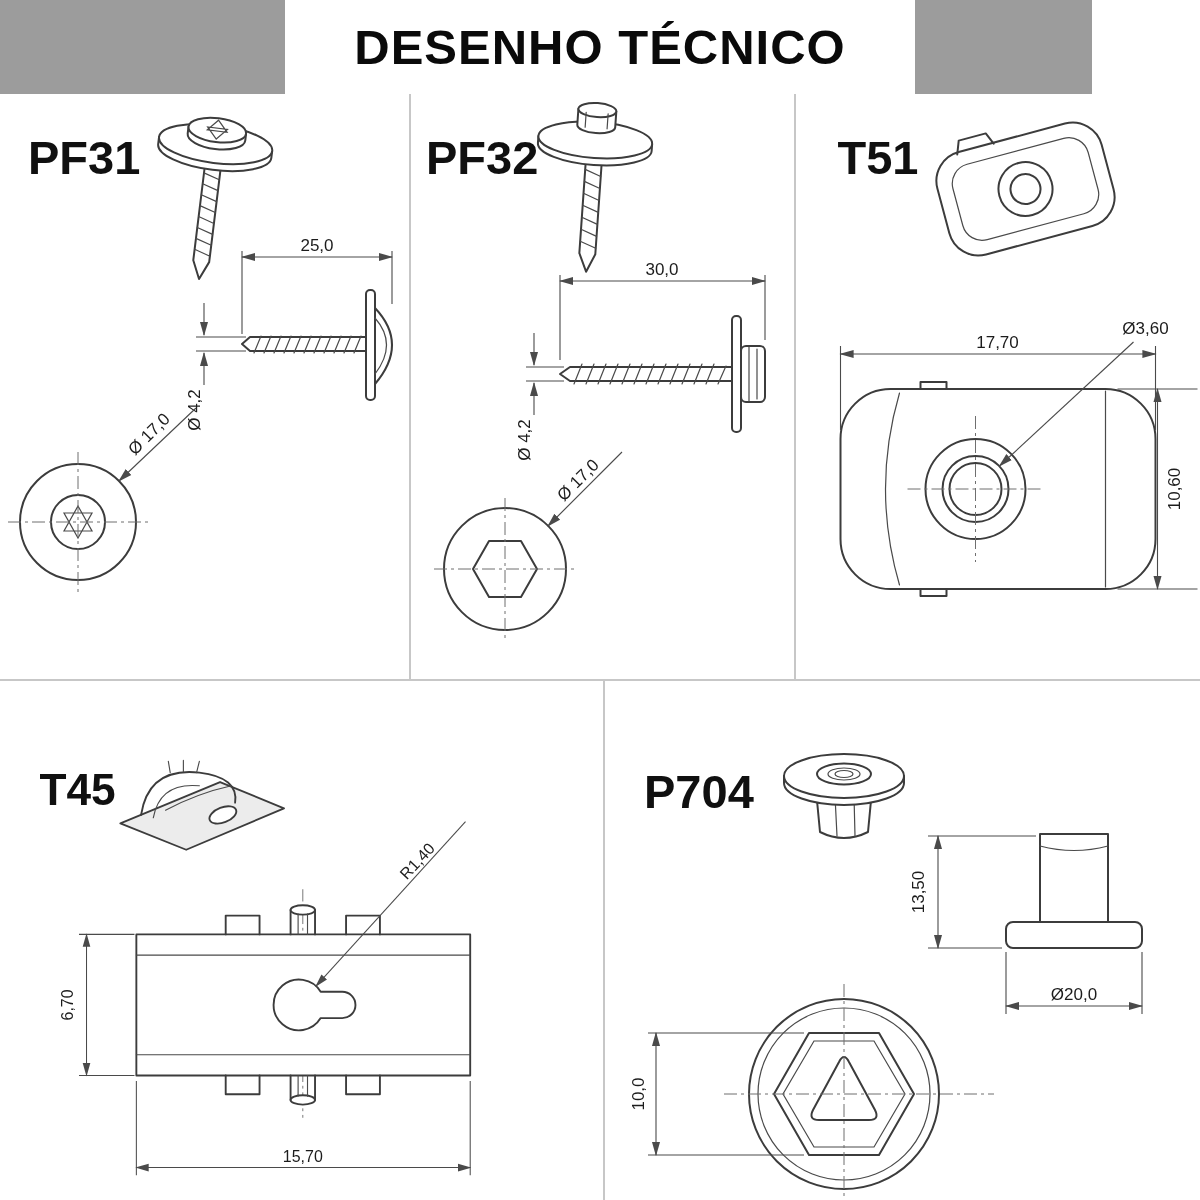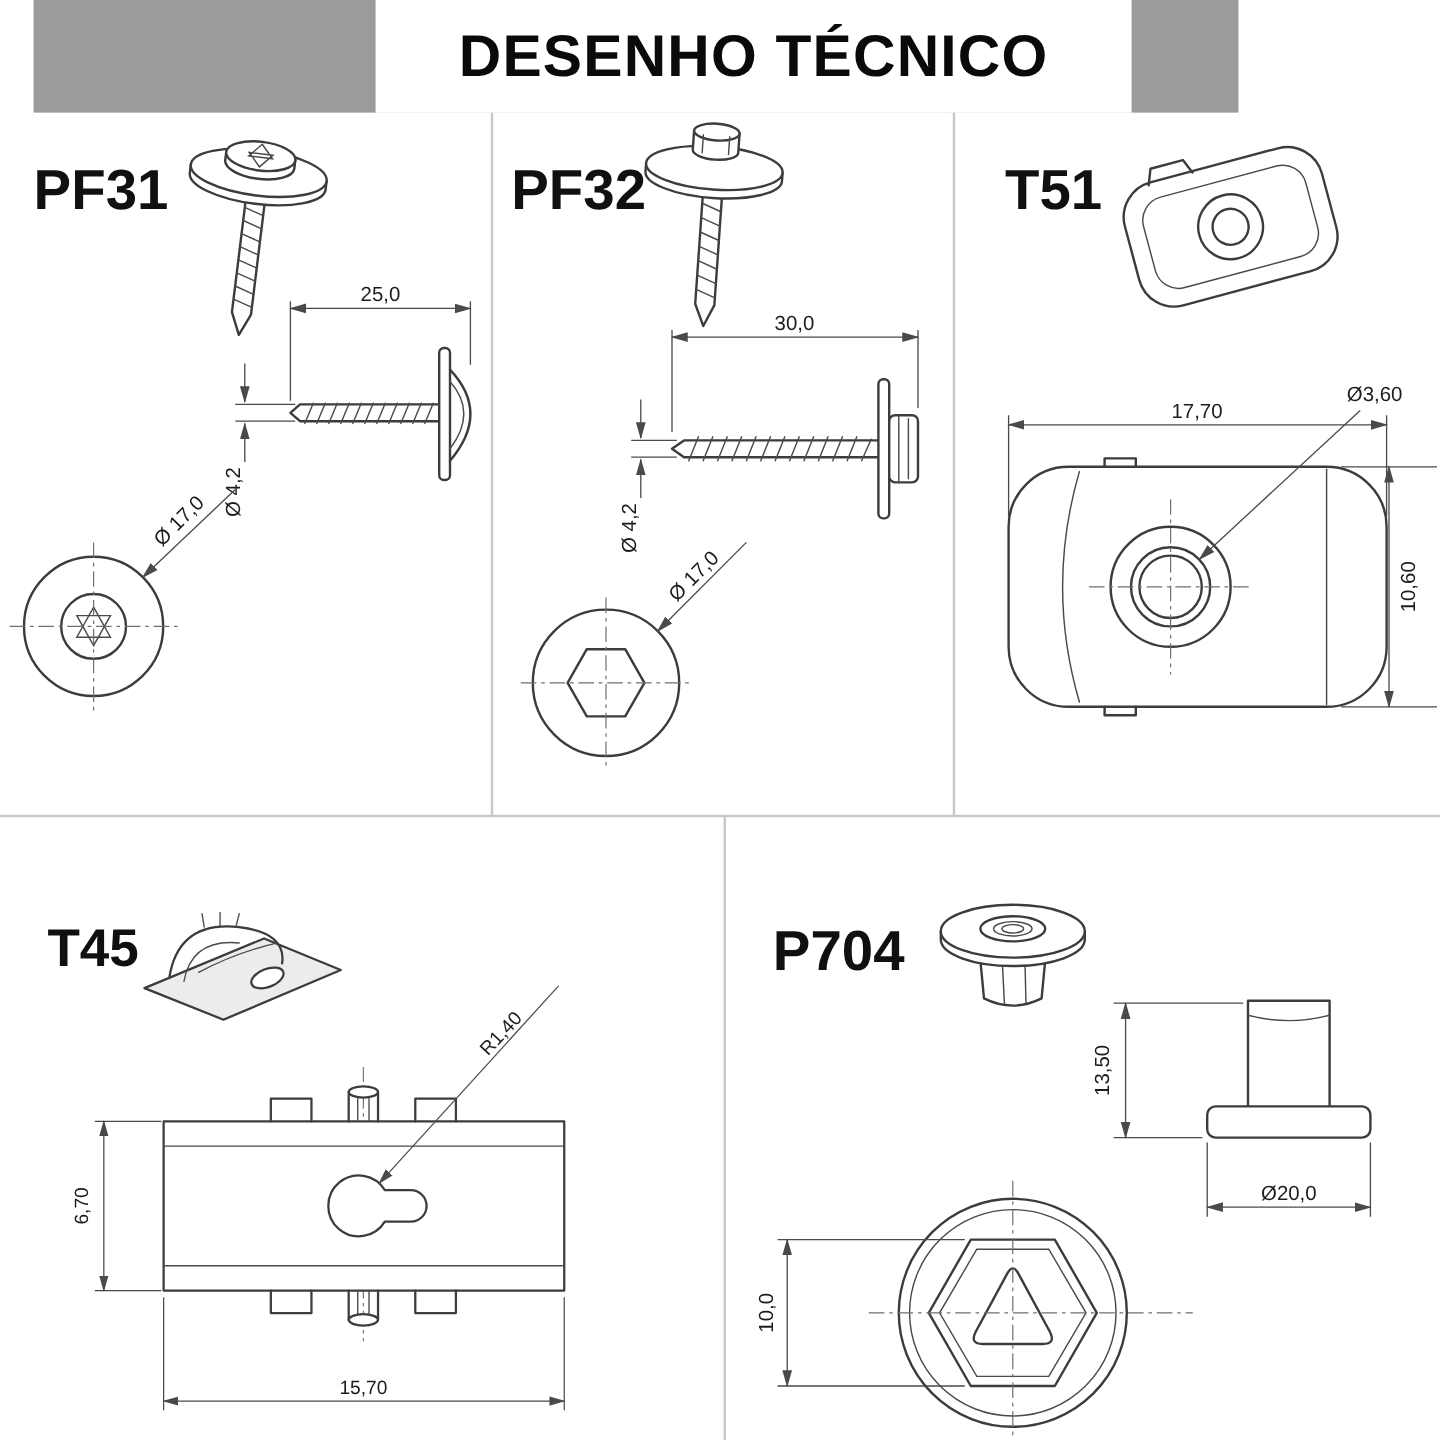--- a/index.html
+++ b/index.html
@@ -1,19 +1,19 @@
 <!DOCTYPE html>
 <html><head>
 <meta charset="utf-8">
 <style>
   * { margin:0; padding:0; box-sizing:border-box; }
   html,body { width:1200px; height:1200px; background:#ffffff; font-family:"Liberation Sans",sans-serif; }
   .stage { position:relative; width:1200px; height:1200px; overflow:hidden; background:#fff; }
 
-  .header { position:absolute; left:0; top:0; width:1004px; height:94px; background:#9c9c9c;margin-left:28px; }
+  .header { position:absolute; left:0; top:0; width:1092px; height:94px; background:#9c9c9c; }
   .title-box { position:absolute; left:285px; top:0; width:630px; height:94px; background:#ffffff;
                display:flex; align-items:center; justify-content:center; }
   .title { font-size:49px; font-weight:bold; letter-spacing:1px; color:#0a0a0a; white-space:nowrap; }
 
   .panel { position:absolute; background:#fff; overflow:hidden;text-align:center; }
   .panel svg { width:100%; height:100%; display:block; }
   .divider { position:absolute; background:#c7c7c7; }
 
   
   .plabel  { font-size:47px; font-weight:bold; fill:#101010; }

